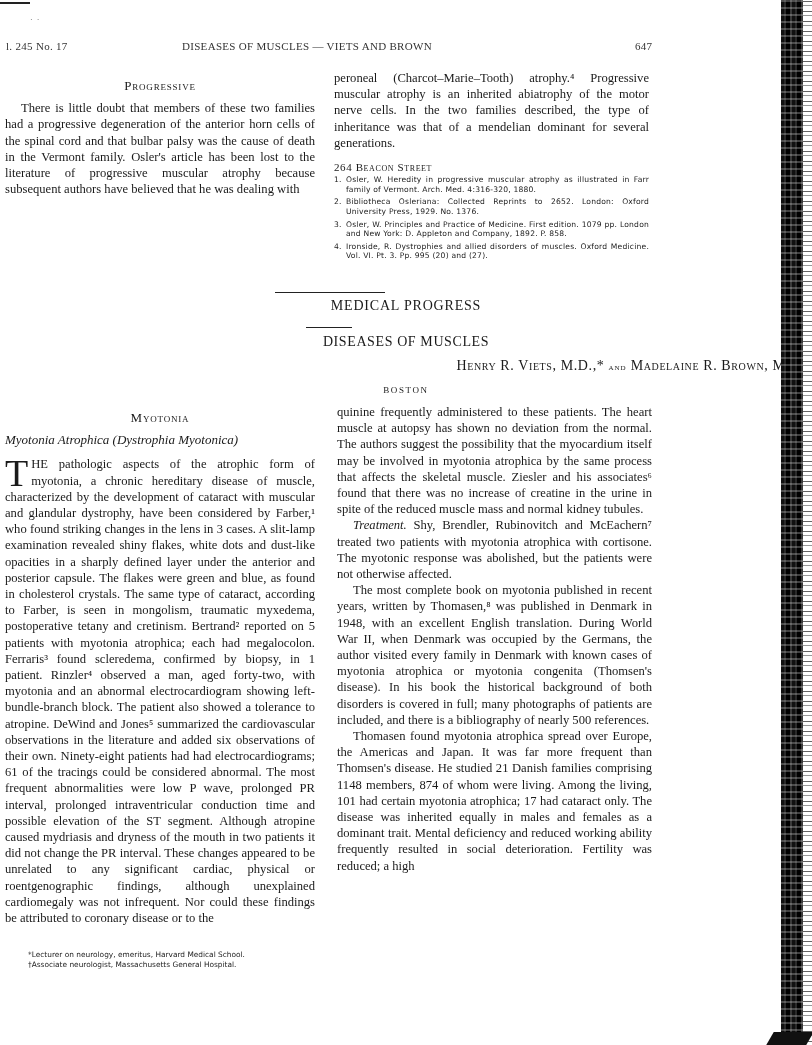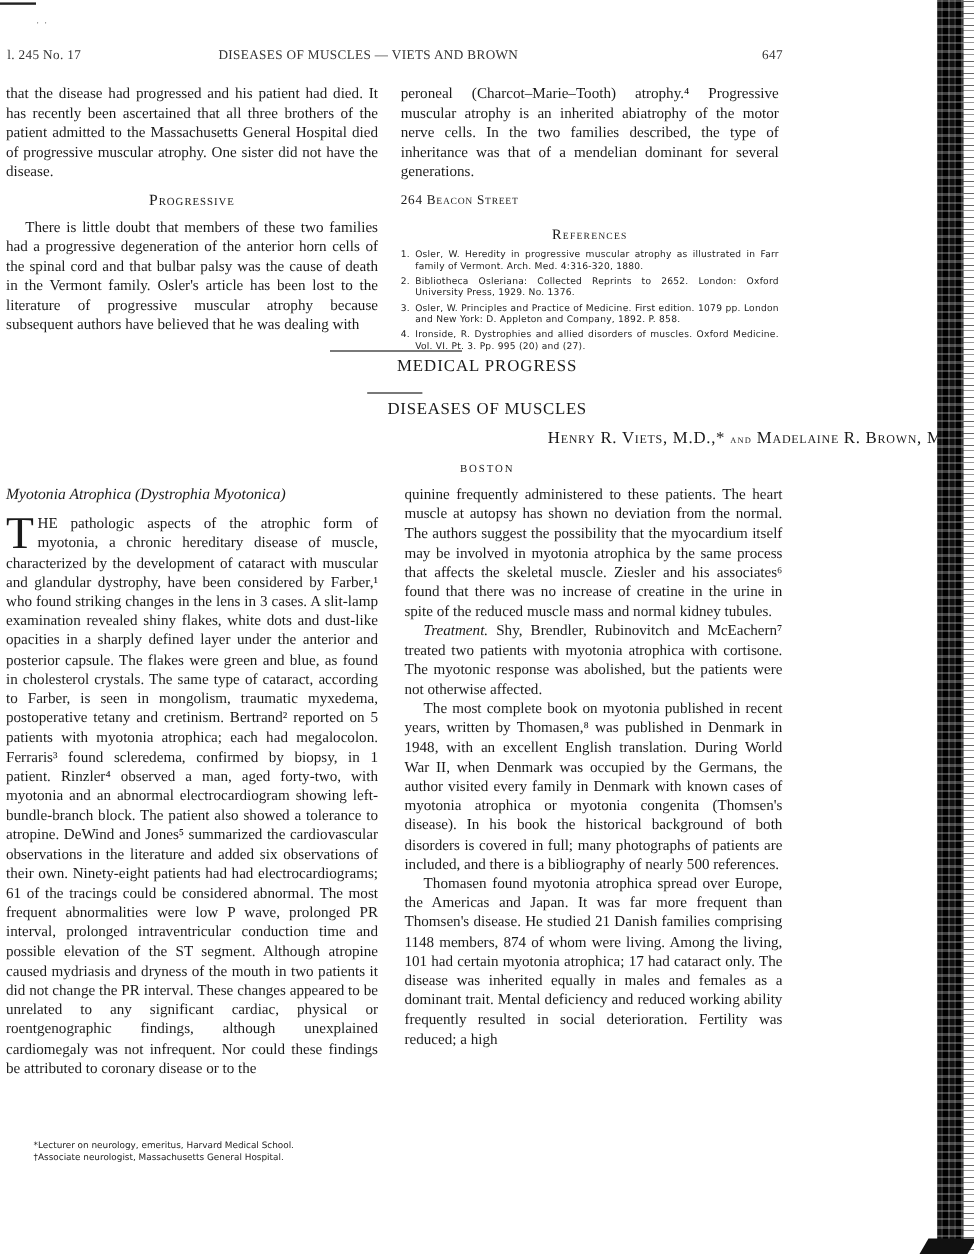--- a/index.html
+++ b/index.html
@@ -71,29 +71,27 @@
 <div class="top-rule"></div>
 <div class="scan-mark">· ·</div>
 
 <div class="running-head">
   <span class="rh-vol">l. 245  No. 17</span>
   <span class="rh-title">DISEASES OF MUSCLES — VIETS AND BROWN</span>
   <span class="rh-page">647</span>
 </div>
 
 <div class="col col-left-top">
-  <p>that the disease had progressed and his patient had died. It has recently been ascertained that all three brothers of the patient admitted to the Massachusetts General Hospital died of progressive muscular atrophy. One sister did not have the disease.</p>
   <div class="section-head">Progressive</div>
   <p class="indent">There is little doubt that members of these two families had a progressive degeneration of the anterior horn cells of the spinal cord and that bulbar palsy was the cause of death in the Vermont family. Osler's article has been lost to the literature of progressive muscular atrophy because subsequent authors have believed that he was dealing with</p>
 </div>
 
 <div class="col col-right-top">
   <p>peroneal (Charcot–Marie–Tooth) atrophy.⁴ Progressive muscular atrophy is an inherited abiatrophy of the motor nerve cells. In the two families described, the type of inheritance was that of a mendelian dominant for several generations.</p>
   <div class="address small-caps">264 Beacon Street</div>
-  <div class="refs-head">References</div>
   <div class="refs">
     <div class="ref">
       <span class="ref-num">1.</span>
       <span class="ref-text">Osler, W. Heredity in progressive muscular atrophy as illustrated in Farr family of Vermont. Arch. Med. 4:316-320, 1880.</span>
     </div>
     <div class="ref">
       <span class="ref-num">2.</span>
       <span class="ref-text">Bibliotheca Osleriana: Collected Reprints to 2652. London: Oxford University Press, 1929. No. 1376.</span>
     </div>
     <div class="ref">
@@ -112,20 +110,21 @@
 <div class="rule rule-mid"></div>
 <div class="sub-title">DISEASES OF MUSCLES</div>
 <div class="authors">
   <span>Henry R. Viets, M.D.,*</span>
   <span class="and">and</span>
   <span>Madelaine R. Brown, M.D.†</span>
 </div>
 <div class="place">BOSTON</div>
 
 <div class="col col-left-main">
+  <div class="section-head">Myotonia</div>
   <div class="subsection">Myotonia Atrophica (Dystrophia Myotonica)</div>
   <p class="dropcap-para"><span class="dropcap">T</span><span class="lead-caps">HE</span><span> pathologic aspects of the atrophic form of myotonia, a chronic hereditary disease of muscle, characterized by the development of cataract with muscular and glandular dystrophy, have been considered by Farber,¹ who found striking changes in the lens in 3 cases. A slit-lamp examination revealed shiny flakes, white dots and dust-like opacities in a sharply defined layer under the anterior and posterior capsule. The flakes were green and blue, as found in cholesterol crystals. The same type of cataract, according to Farber, is seen in mongolism, traumatic myxedema, postoperative tetany and cretinism. Bertrand² reported on 5 patients with myotonia atrophica; each had megalocolon. Ferraris³ found scleredema, confirmed by biopsy, in 1 patient. Rinzler⁴ observed a man, aged forty-two, with myotonia and an abnormal electrocardiogram showing left-bundle-branch block. The patient also showed a tolerance to atropine. DeWind and Jones⁵ summarized the cardiovascular observations in the literature and added six observations of their own. Ninety-eight patients had had electrocardiograms; 61 of the tracings could be considered abnormal. The most frequent abnormalities were low P wave, prolonged PR interval, prolonged intraventricular conduction time and possible elevation of the ST segment. Although atropine caused mydriasis and dryness of the mouth in two patients it did not change the PR interval. These changes appeared to be unrelated to any significant cardiac, physical or roentgenographic findings, although unexplained cardiomegaly was not infrequent. Nor could these findings be attributed to coronary disease or to the</span></p>
 </div>
 
 <div class="col col-right-main">
   <p>quinine frequently administered to these patients. The heart muscle at autopsy has shown no deviation from the normal. The authors suggest the possibility that the myocardium itself may be involved in myotonia atrophica by the same process that affects the skeletal muscle. Ziesler and his associates⁶ found that there was no increase of creatine in the urine in spite of the reduced muscle mass and normal kidney tubules.</p>
   <p class="indent"><em>Treatment.</em><span> Shy, Brendler, Rubinovitch and McEachern⁷ treated two patients with myotonia atrophica with cortisone. The myotonic response was abolished, but the patients were not otherwise affected.</span></p>
   <p class="indent">The most complete book on myotonia published in recent years, written by Thomasen,⁸ was published in Denmark in 1948, with an excellent English translation. During World War II, when Denmark was occupied by the Germans, the author visited every family in Denmark with known cases of myotonia atrophica or myotonia congenita (Thomsen's disease). In his book the historical background of both disorders is covered in full; many photographs of patients are included, and there is a bibliography of nearly 500 references.</p>
   <p class="indent">Thomasen found myotonia atrophica spread over Europe, the Americas and Japan. It was far more frequent than Thomsen's disease. He studied 21 Danish families comprising 1148 members, 874 of whom were living. Among the living, 101 had certain myotonia atrophica; 17 had cataract only. The disease was inherited equally in males and females as a dominant trait. Mental deficiency and reduced working ability frequently resulted in social deterioration. Fertility was reduced; a high</p>
 </div>

